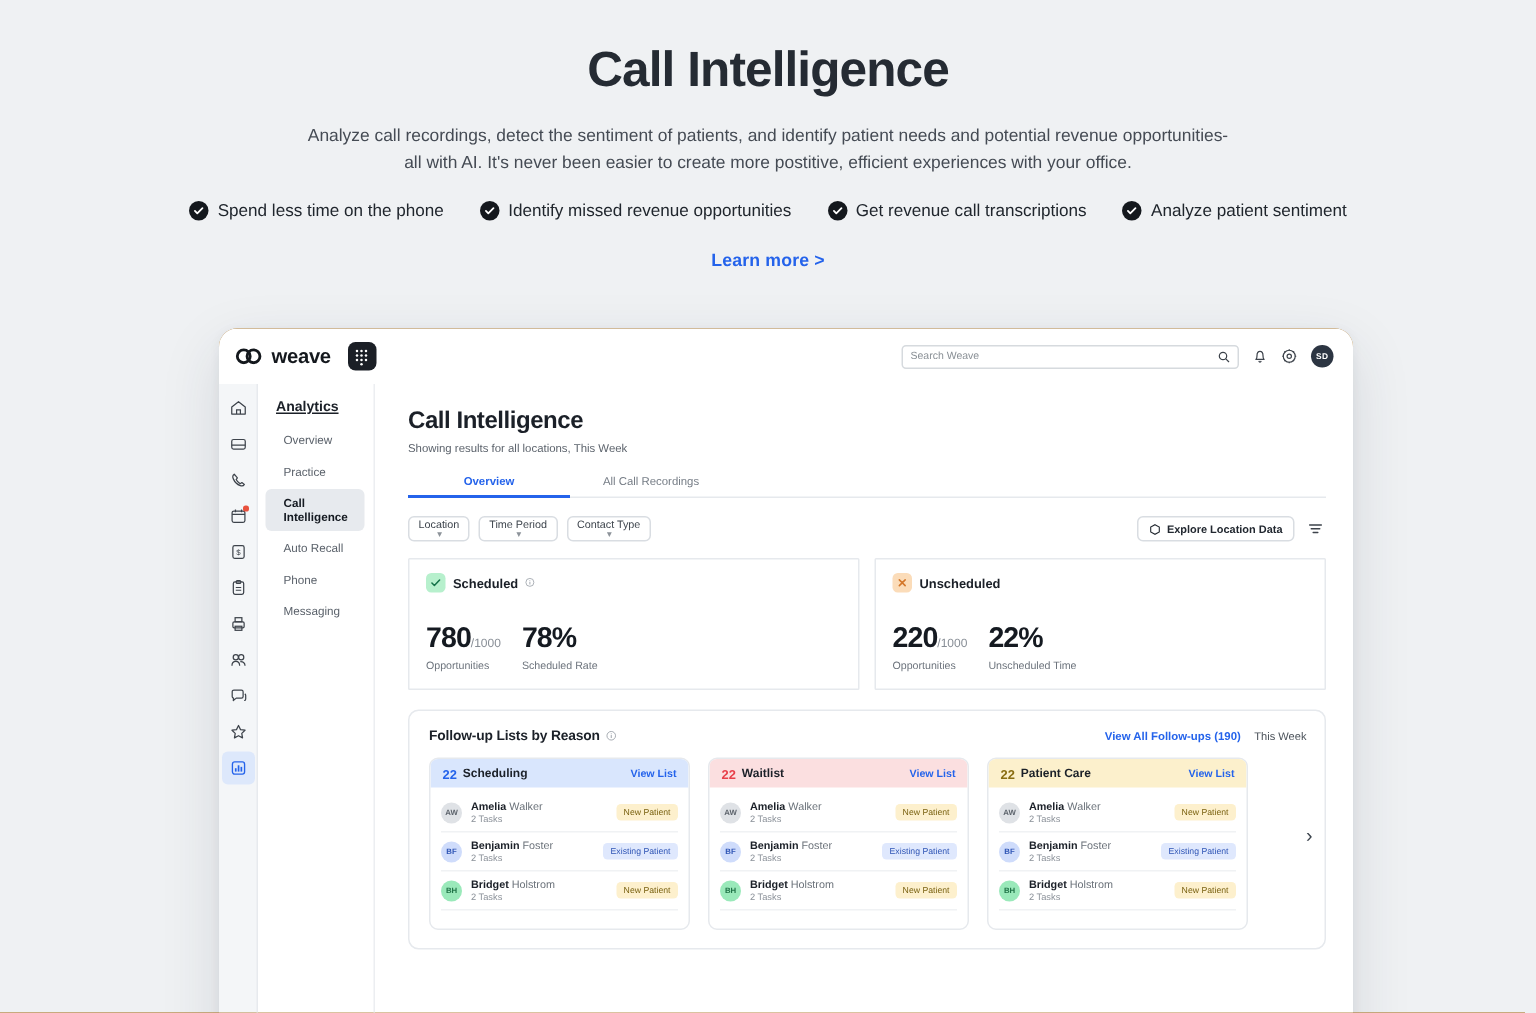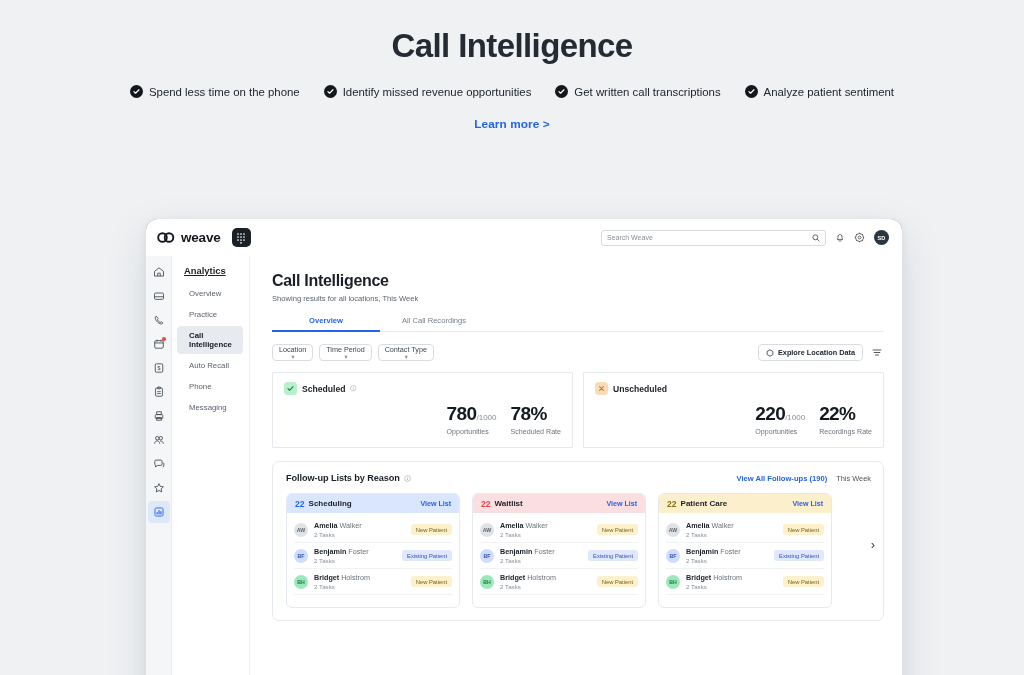--- a/index.html
+++ b/index.html
@@ -268,21 +268,21 @@
   }
   .stat-head { display: flex; align-items: center; gap: 5px; }
   .stat-pill {
     width: 13px; height: 13px; border-radius: 3.5px;
     display: flex; align-items: center; justify-content: center;
   }
   .stat-pill.green { background: #b7f0cd; }
   .stat-pill.orange { background: #fbdcb9; }
   .stat-title { font-size: 8.6px; font-weight: bold; color: #1b2028; }
 
-  .stat-figs { margin-top: 8px; display: flex; gap: 14px; justify-content: flex-end; }
+  .stat-figs { margin-top: 20px; display: flex; gap: 14px; }
   .fig-block { }
   .fig-main {
     font-size: 19px; font-weight: bold; color: #151a21;
     letter-spacing: -0.6px;
     display: flex; align-items: baseline;
   }
   .fig-denom { font-size: 8px; font-weight: normal; color: #878d95; letter-spacing: 0; }
   .fig-cap { margin-top: 3px; font-size: 7.1px; color: #6d747d; }
 
   
@@ -351,20 +351,21 @@
     position: absolute;
     right: 8px; top: 75px;
     font-size: 13px; color: #3b434c;
   }
 </style>
 </head>
 <body>
 
 <div class="hero">
   <div class="hero-title">Call Intelligence</div>
+  <div class="hero-sub">Analyze call recordings, detect the sentiment of patients, and identify patient needs and potential revenue opportunities-all with AI. It's never been easier to create more postitive, efficient experiences with your office.</div>
   <div class="hero-bullets" id="hero-bullets">
       <div class="bullet">
      <span class="bullet-icon">
           <svg width="9" height="9" viewBox="0 0 12 12">
             <path d="M2.6 6.2 L4.7 8.3 L9.3 3.7" fill="none" stroke="#ffffff" stroke-width="1.6" stroke-linecap="round" stroke-linejoin="round"></path>
           </svg>
         </span>
      <span class="bullet-label">Spend less time on the phone</span>
    </div>
       <div class="bullet">
@@ -374,21 +375,21 @@
           </svg>
         </span>
      <span class="bullet-label">Identify missed revenue opportunities</span>
    </div>
       <div class="bullet">
      <span class="bullet-icon">
           <svg width="9" height="9" viewBox="0 0 12 12">
             <path d="M2.6 6.2 L4.7 8.3 L9.3 3.7" fill="none" stroke="#ffffff" stroke-width="1.6" stroke-linecap="round" stroke-linejoin="round"></path>
           </svg>
         </span>
-     <span class="bullet-label">Get written call transcriptions</span>
+     <span class="bullet-label">Get revenue call transcriptions</span>
    </div>
       <div class="bullet">
      <span class="bullet-icon">
           <svg width="9" height="9" viewBox="0 0 12 12">
             <path d="M2.6 6.2 L4.7 8.3 L9.3 3.7" fill="none" stroke="#ffffff" stroke-width="1.6" stroke-linecap="round" stroke-linejoin="round"></path>
           </svg>
         </span>
      <span class="bullet-label">Analyze patient sentiment</span>
    </div>
     </div>
@@ -683,21 +684,21 @@
          <span>220</span>
          <span class="fig-denom">/1000</span>
        </div>
        <div class="fig-cap">Opportunities</div>
      </div>
               <div class="fig-block">
        <div class="fig-main">
          <span>22%</span>
          <span class="fig-denom"></span>
        </div>
-       <div class="fig-cap">Recordings Rate</div>
+       <div class="fig-cap">Unscheduled Time</div>
      </div>
             </div>
    </div>
         </div>
 
       <div class="followup">
         <div class="fu-head">
           <span class="fu-title">Follow-up Lists by Reason</span>
           <svg width="7" height="7" viewBox="0 0 12 12" style="margin-left:4px">
             <circle cx="6" cy="6" r="4.9" fill="none" stroke="#9aa0a8" stroke-width="1"></circle>

